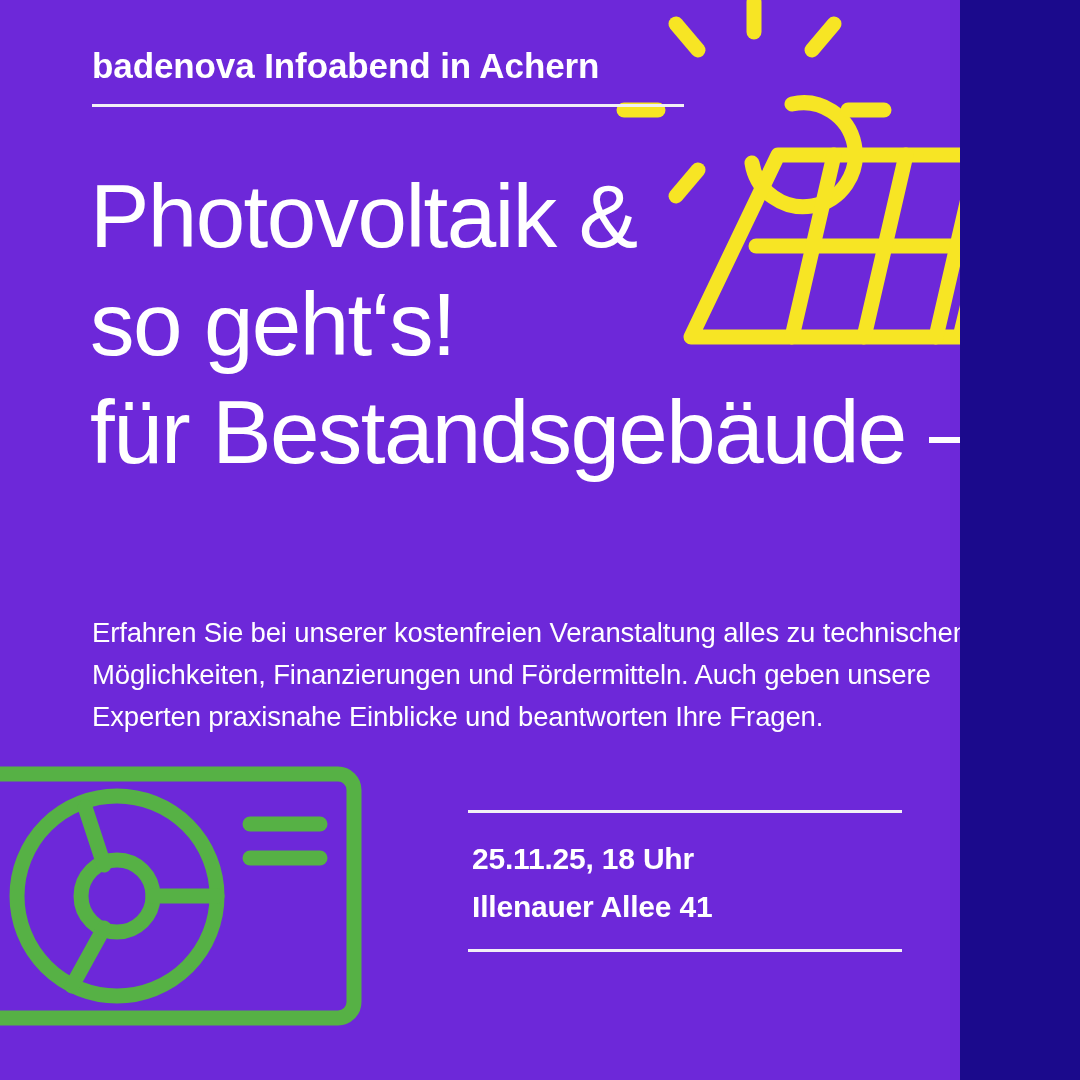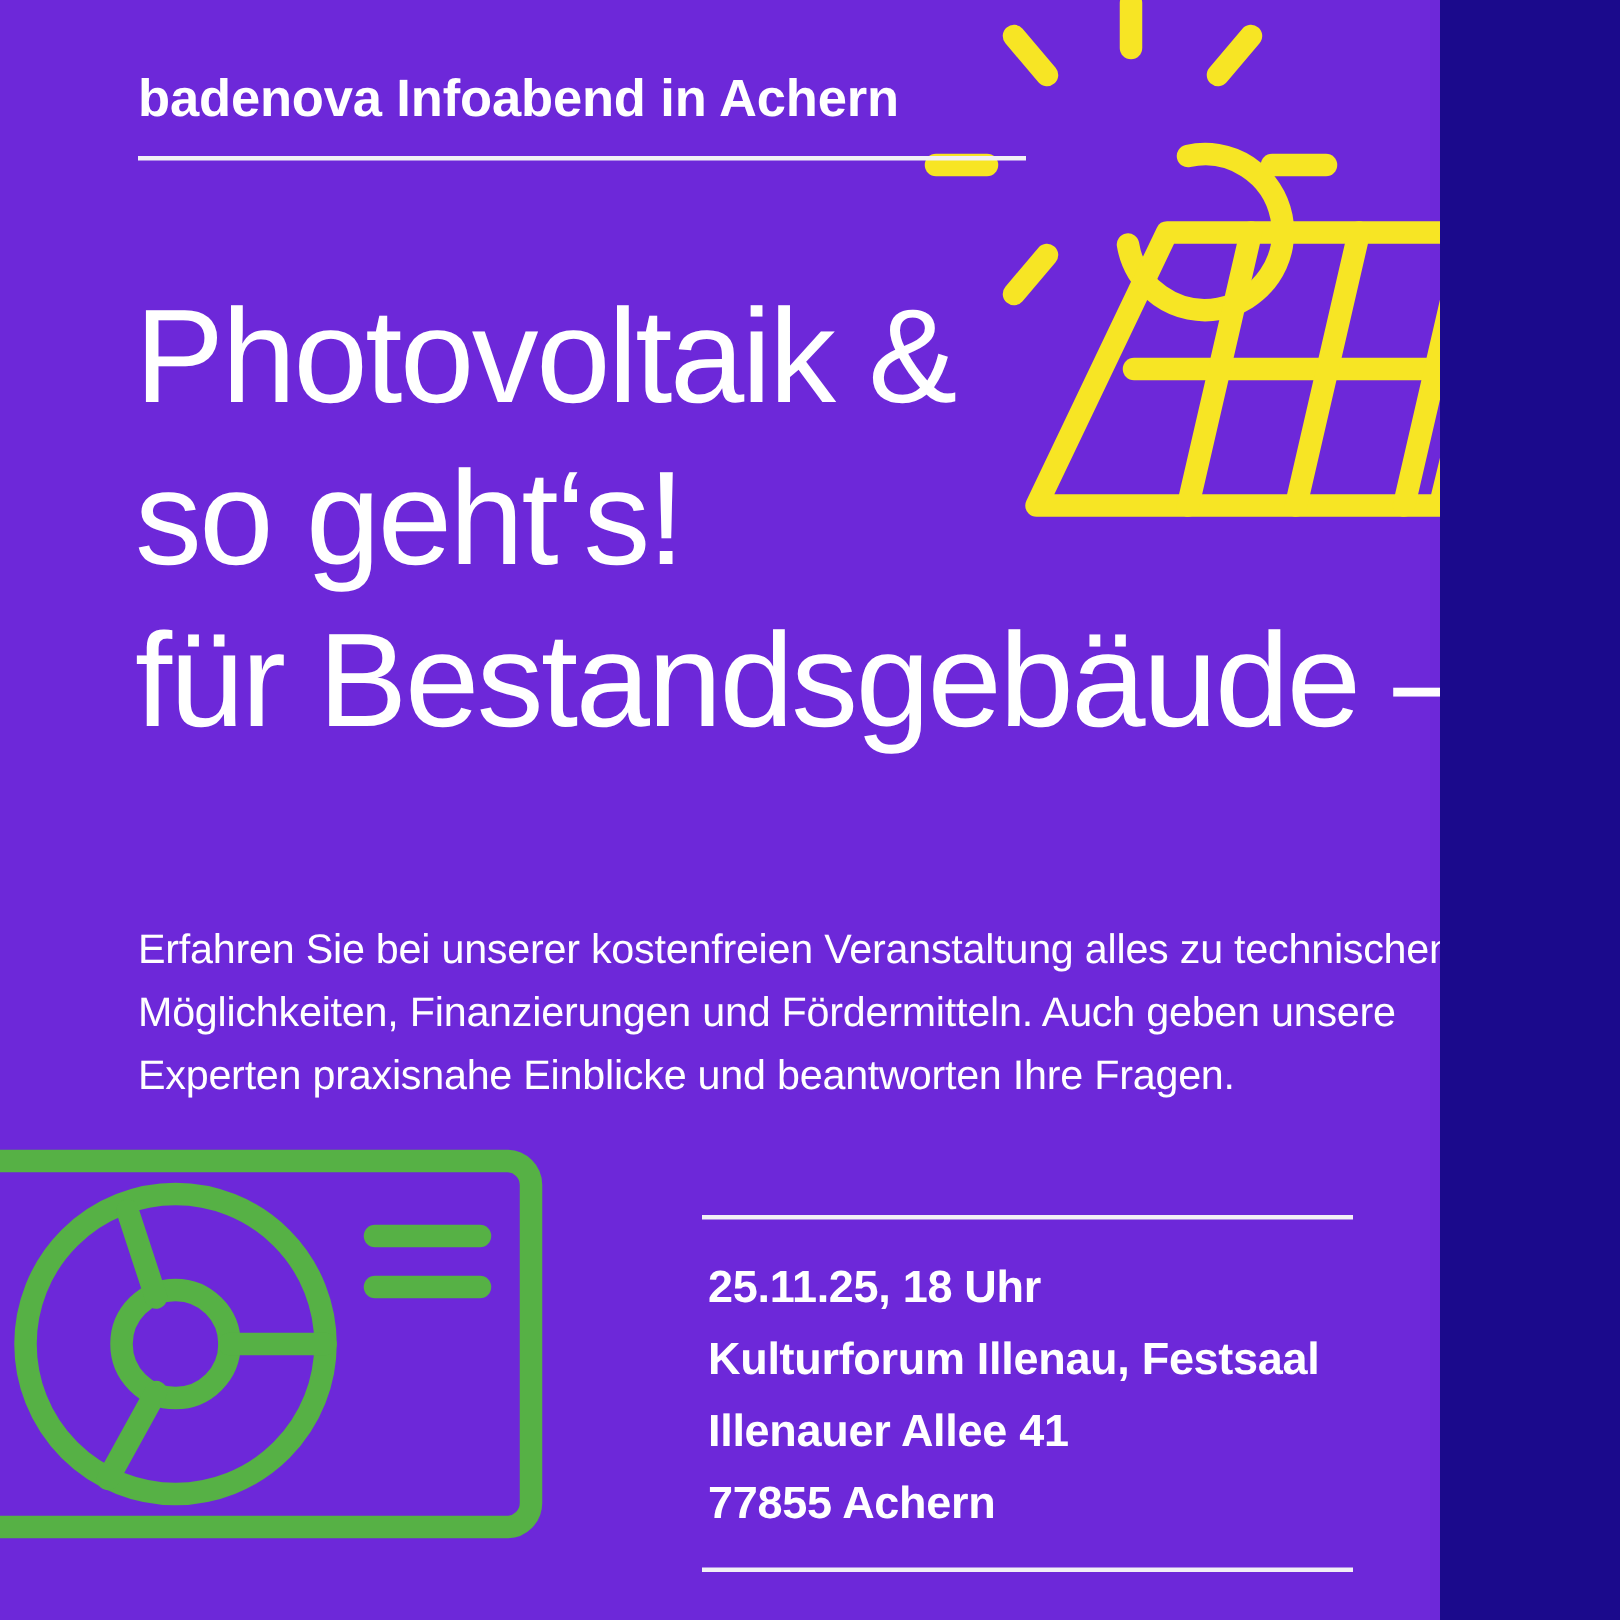--- a/index.html
+++ b/index.html
@@ -55,21 +55,21 @@
     margin-top: 16px;
     height: 3px;
     width: 592px;
     background: #f2f0f6;
   }
 
   
   #headline {
     position: absolute;
     left: 90px;
-    top: 162px;
+    top: 141px;
     width: 930px;
   }
   #headline .hl-line {
     font-size: 89px;
     font-weight: 400;
     line-height: 108px;
     letter-spacing: -1.6px;
     white-space: nowrap;
   }
 
@@ -168,20 +168,18 @@
   </h1>
 
   <div id="bodycopy">
     <p>Erfahren Sie bei unserer kostenfreien Veranstaltung alles zu technischen Möglichkeiten, Finanzierungen und Fördermitteln. Auch geben unsere Experten praxisnahe Einblicke und beantworten Ihre Fragen.</p>
   </div>
 
   <div id="details">
     <div class="det-rule"></div>
     <div id="details-lines">
       <div class="det-line">25.11.25, 18 Uhr</div>
-      <div class="det-line">Kulturforum Illenau, Festsaal</div>
       <div class="det-line">Illenauer Allee 41</div>
-      <div class="det-line">77855 Achern</div>
     </div>
     <div class="det-rule"></div>
   </div>
 
 </div>
 
 </body></html>

